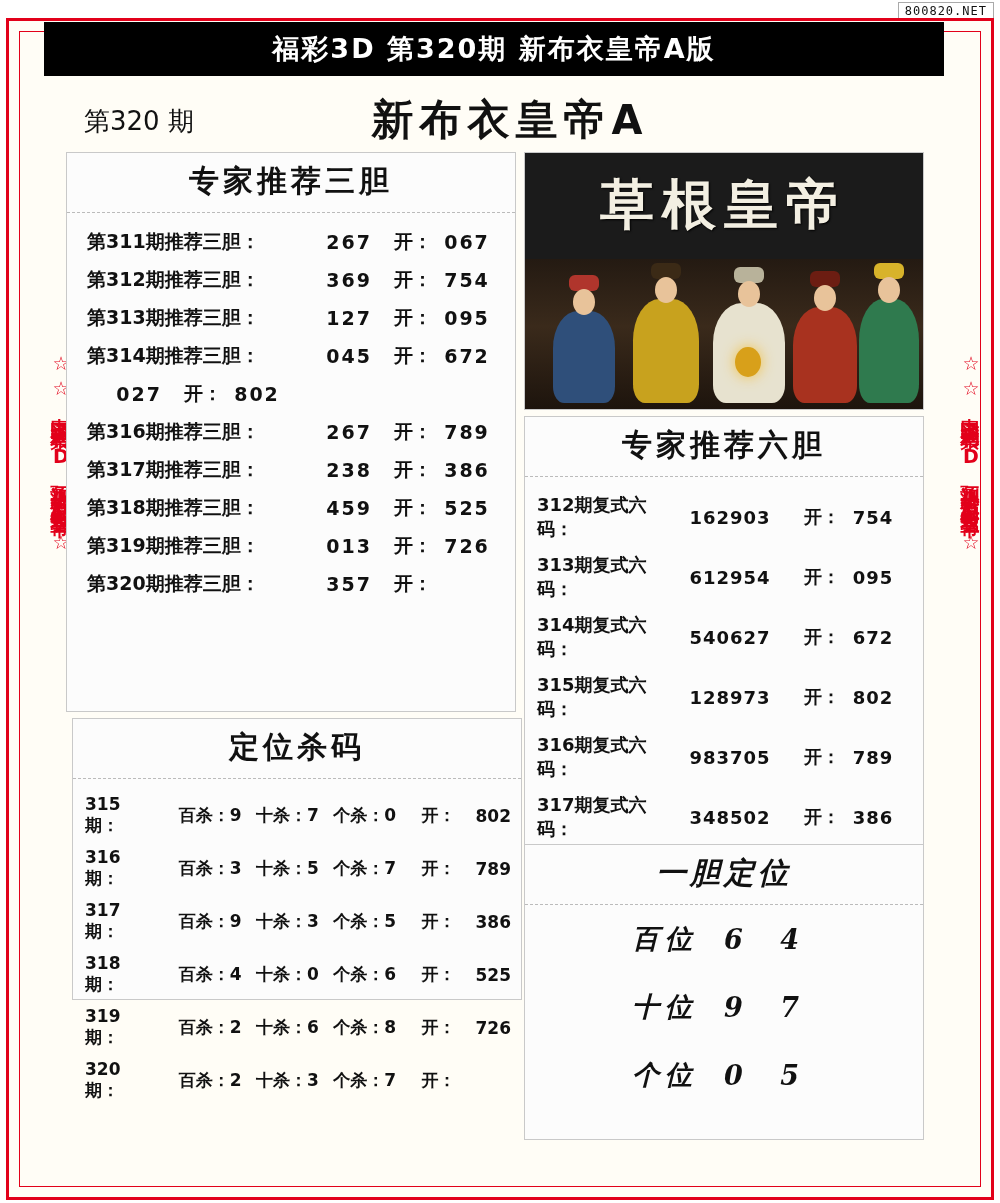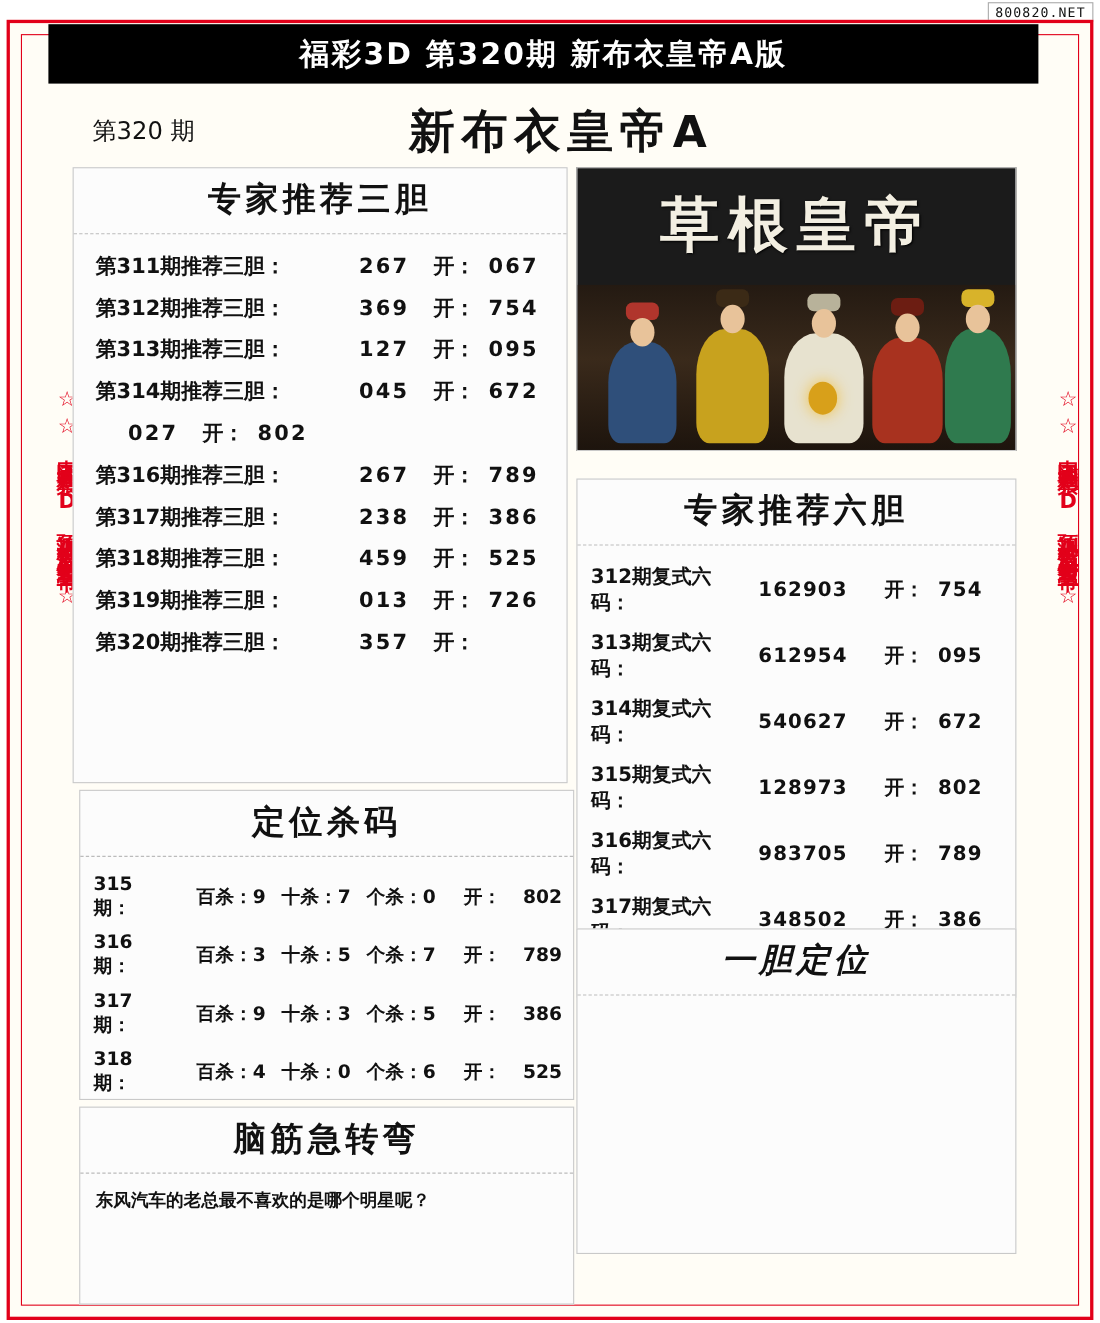--- a/index.html
+++ b/index.html
@@ -56,21 +56,21 @@
   .header-bar{
     position:absolute;left:44px;top:22px;width:900px;height:54px;
     background:#000000;
     color:#ffffff;
     display:flex;align-items:center;justify-content:center;
     font-size:27px;font-weight:bold;letter-spacing:2px;
   }
   
   .issue{
     position:absolute;left:84px;top:104px;
-    font-size:22px;color:#111;font-weight:normal;
+    font-size:26px;color:#111;font-weight:normal;
   }
   
   .brand{
     position:absolute;left:300px;top:92px;width:420px;height:56px;
     font-size:42px;font-weight:bold;color:#111;
     letter-spacing:6px;
     text-align:center;
     font-family:"DejaVu Serif","Liberation Serif",serif;
   }
   .brand .latin{font-family:"DejaVu Sans","Liberation Sans",sans-serif;font-size:40px;}
@@ -153,21 +153,21 @@
   .f2{left:108px;width:66px;height:104px;background:#c8a21e;}
   .f2 .hat{background:#3b2a16;}
   .f3{left:188px;width:72px;height:100px;background:#e7e2cf;}
   .f3 .hat{background:#b8b29a;}
   .f4{left:268px;width:64px;height:96px;background:#a8321f;}
   .f4 .hat{background:#6c1d12;}
   .f5{left:334px;width:60px;height:104px;background:#2f7a4e;}
   .f5 .hat{background:#d8b32a;}
   .lantern{position:absolute;width:26px;height:30px;background:#d8a01a;border-radius:50%;box-shadow:0 0 14px #f0c24a;}
 
-  #panel-liudan{left:524px;top:435px;width:400px;height:472px;}
+  #panel-liudan{left:524px;top:416px;width:400px;height:472px;}
   .row6{
     display:flex;align-items:center;
     font-size:18px;color:#111;font-weight:bold;
     padding:6px 0 6px 0;
   }
   .row6 .l6{width:150px;padding-left:12px;box-sizing:border-box;}
   .row6 .n6{width:110px;text-align:center;letter-spacing:1px;}
   .row6 .k6{width:55px;text-align:right;}
   .row6 .r6{width:66px;text-align:center;letter-spacing:1px;}
 
@@ -349,24 +349,20 @@
           <span class="k-issue">320期：</span>
           <span class="k-b">百杀：2</span>
           <span class="k-s">十杀：3</span>
           <span class="k-g">个杀：7</span>
           <span class="k-kai">开：</span>
           <span class="k-res"></span>
         </div>
     </div>
   </div>
 
-  <div class="panel" id="panel-naojin">
-    <div class="panel-title">脑筋急转弯</div>
-    <div class="riddle">东风汽车的老总最不喜欢的是哪个明星呢？</div>
-  </div>
 
   <div class="panel" id="panel-liudan">
     <div class="panel-title">专家推荐六胆</div>
     <div class="rowlist">
       <div class="row6">
           <span class="l6">312期复式六码：</span>
           <span class="n6">162903</span>
           <span class="k6">开：</span>
           <span class="r6">754</span>
         </div>
@@ -416,15 +412,29 @@
           <span class="l6">320期复式六码：</span>
           <span class="n6">821057</span>
           <span class="k6">开：</span>
           <span class="r6"></span>
         </div>
     </div>
   </div>
 
   <div class="panel" id="panel-yidan">
     <div class="panel-title">一胆定位</div>
+    <div>
+      <div class="posrow">
+          <span class="pname">百位</span>
+          <span class="pval">6 4</span>
+        </div>
+      <div class="posrow">
+          <span class="pname">十位</span>
+          <span class="pval">9 7</span>
+        </div>
+      <div class="posrow">
+          <span class="pname">个位</span>
+          <span class="pval">0 5</span>
+        </div>
+    </div>
   </div>
 
 </div>
 
 </body></html>

